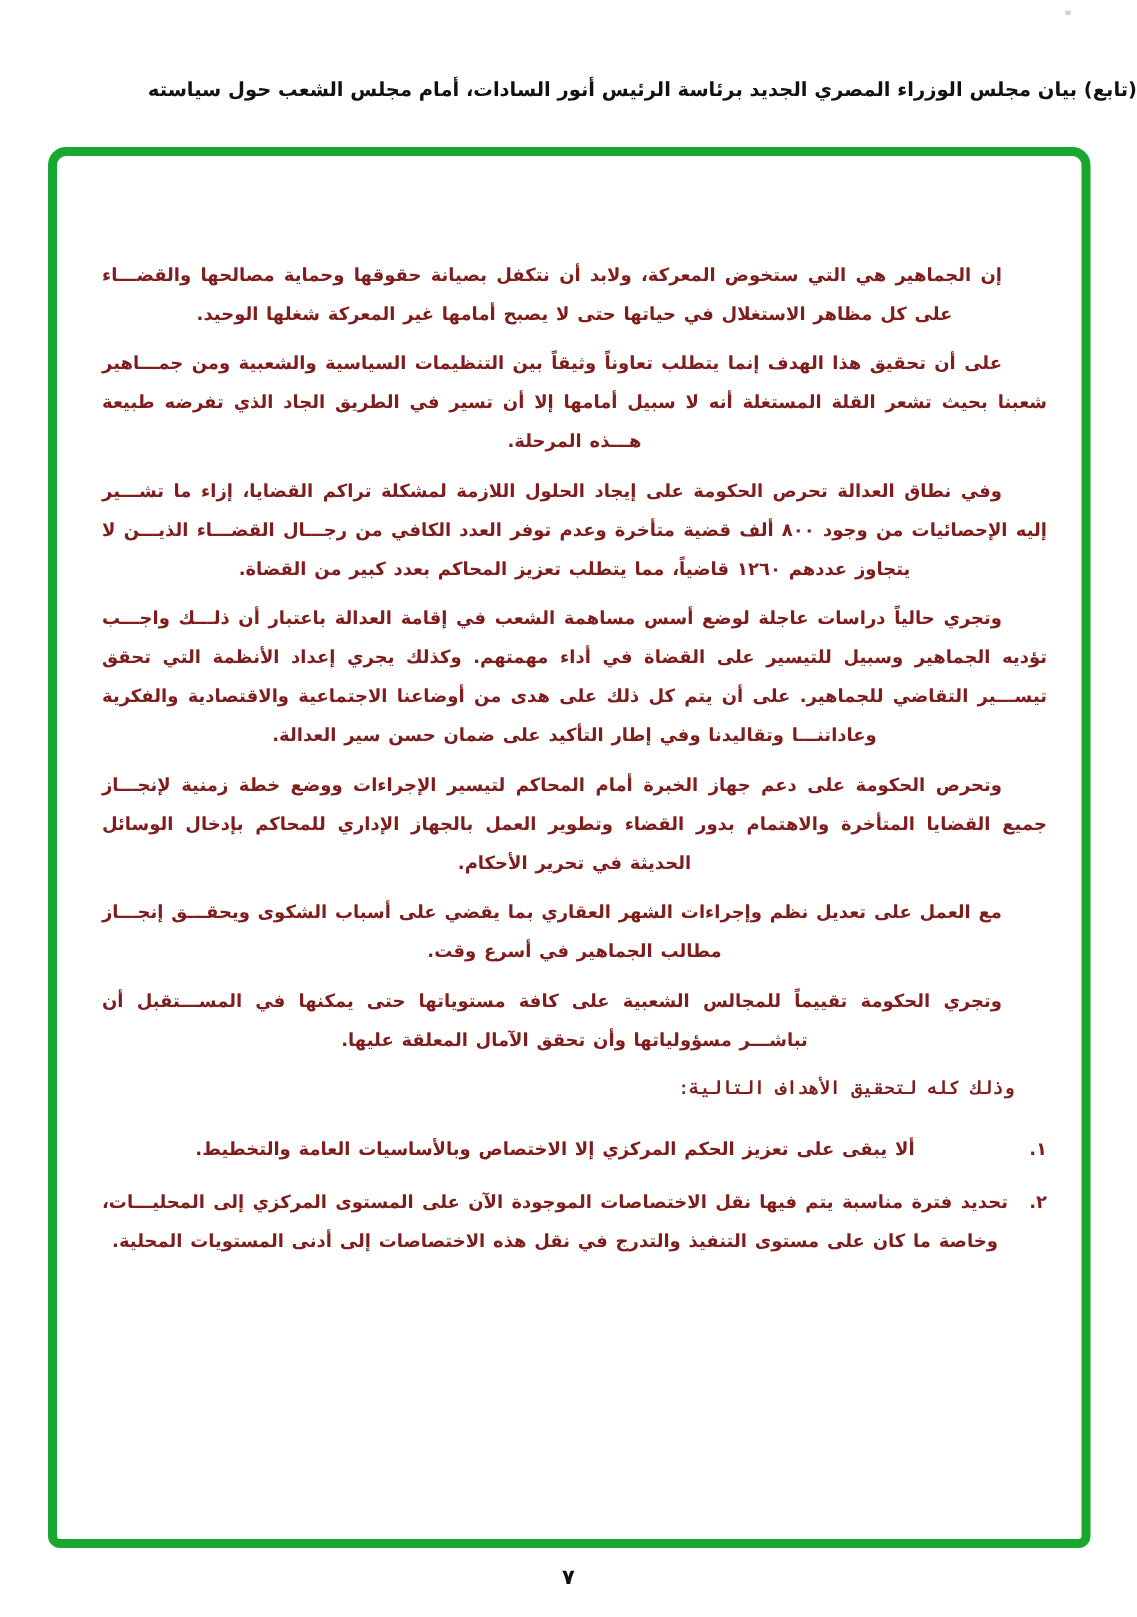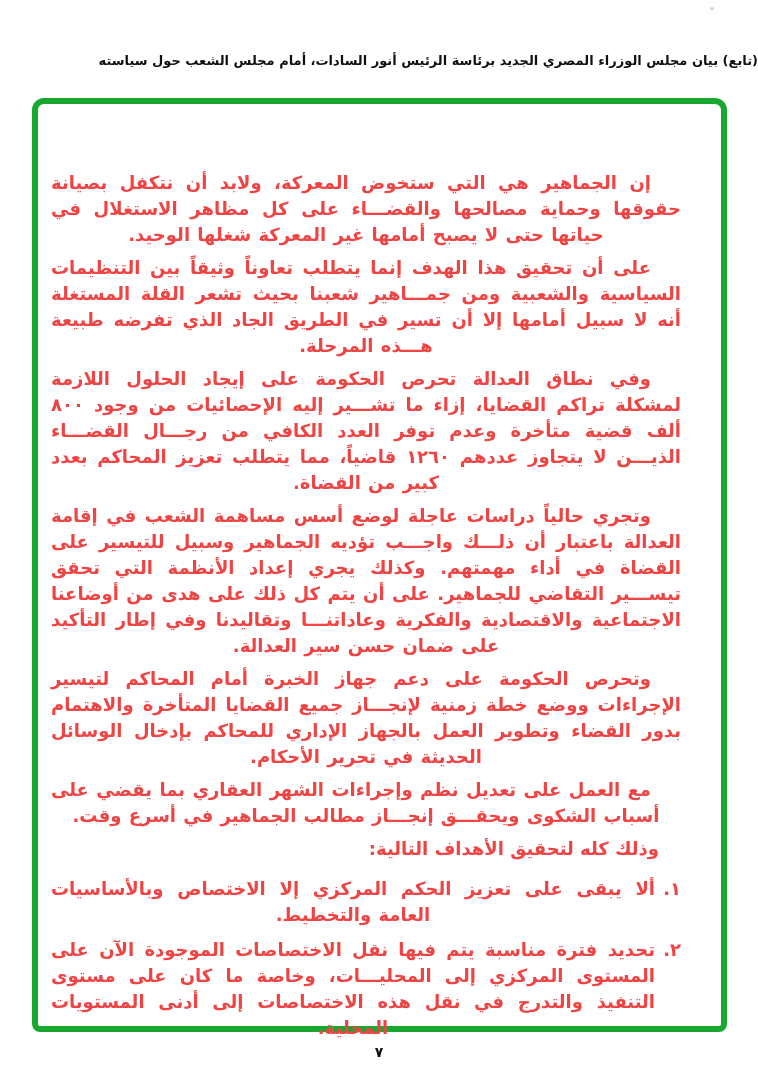--- a/index.html
+++ b/index.html
@@ -38,42 +38,43 @@
     position: absolute;
     left: 32px; top: 98px;
     width: 695px; height: 934px;
     border: 6px solid #18a830;
     border-radius: 12px 12px 8px 8px;
     background: #ffffff;
   }
 
   .text-block {
     position: absolute;
-    left: 51px; top: 170px;
+    left: 68px; top: 170px;
     width: 630px;
     direction: rtl;
     font-weight: bold;
-    font-size: 18px;
+    font-size: 12px;
     line-height: 26px;
-    color: #ef4444;
+    color: #7f1d1d;
   }
 
   .para {
     text-align: justify;
     text-align-last: center;
     text-indent: 30px;
     margin-bottom: 7px;
     word-spacing: 1px;
   }
 
   .lead-in {
     text-align: right;
     padding-right: 22px;
     margin-top: 0;
     margin-bottom: 14px;
+    font-family: Liberation Mono, monospace;
   }
 
   .objective {
     display: flex;
     direction: rtl;
     margin-bottom: 9px;
   }
   .objective .num {
     flex: 0 0 26px;
     width: 26px;
@@ -107,20 +108,21 @@
 <div class="doc-frame"></div>
 
 <div class="text-block" dir="rtl" lang="ar">
 
   <p class="para">إن الجماهير هي التي ستخوض المعركة، ولابد أن نتكفل بصيانة حقوقها وحماية مصالحها والقضـــاء على كل مظاهر الاستغلال في حياتها حتى لا يصبح أمامها غير المعركة شغلها الوحيد.</p>
   <p class="para">على أن تحقيق هذا الهدف إنما يتطلب تعاوناً وثيقاً بين التنظيمات السياسية والشعبية ومن جمـــاهير شعبنا بحيث تشعر القلة المستغلة أنه لا سبيل أمامها إلا أن تسير في الطريق الجاد الذي تفرضه طبيعة هـــذه المرحلة.</p>
   <p class="para">وفي نطاق العدالة تحرص الحكومة على إيجاد الحلول اللازمة لمشكلة تراكم القضايا، إزاء ما تشـــير إليه الإحصائيات من وجود ٨٠٠ ألف قضية متأخرة وعدم توفر العدد الكافي من رجـــال القضـــاء الذيـــن لا يتجاوز عددهم ١٢٦٠ قاضياً، مما يتطلب تعزيز المحاكم بعدد كبير من القضاة.</p>
   <p class="para">وتجري حالياً دراسات عاجلة لوضع أسس مساهمة الشعب في إقامة العدالة باعتبار أن ذلـــك واجـــب تؤديه الجماهير وسبيل للتيسير على القضاة في أداء مهمتهم. وكذلك يجري إعداد الأنظمة التي تحقق تيســـير التقاضي للجماهير. على أن يتم كل ذلك على هدى من أوضاعنا الاجتماعية والاقتصادية والفكرية وعاداتنـــا وتقاليدنا وفي إطار التأكيد على ضمان حسن سير العدالة.</p>
   <p class="para">وتحرص الحكومة على دعم جهاز الخبرة أمام المحاكم لتيسير الإجراءات ووضع خطة زمنية لإنجـــاز جميع القضايا المتأخرة والاهتمام بدور القضاء وتطوير العمل بالجهاز الإداري للمحاكم بإدخال الوسائل الحديثة في تحرير الأحكام.</p>
   <p class="para">مع العمل على تعديل نظم وإجراءات الشهر العقاري بما يقضي على أسباب الشكوى ويحقـــق إنجـــاز مطالب الجماهير في أسرع وقت.</p>
+  <p class="para">وتجري الحكومة تقييماً للمجالس الشعبية على كافة مستوياتها حتى يمكنها في المســـتقبل أن تباشـــر مسؤولياتها وأن تحقق الآمال المعلقة عليها.</p>
 
   <p class="lead-in">وذلك كله لتحقيق الأهداف التالية:</p>
 
   <div class="objective">
     <span class="num">١.</span>
     <span class="item-text">ألا يبقى على تعزيز الحكم المركزي إلا الاختصاص وبالأساسيات العامة والتخطيط.</span>
   </div>
 
   <div class="objective">
     <span class="num">٢.</span>

